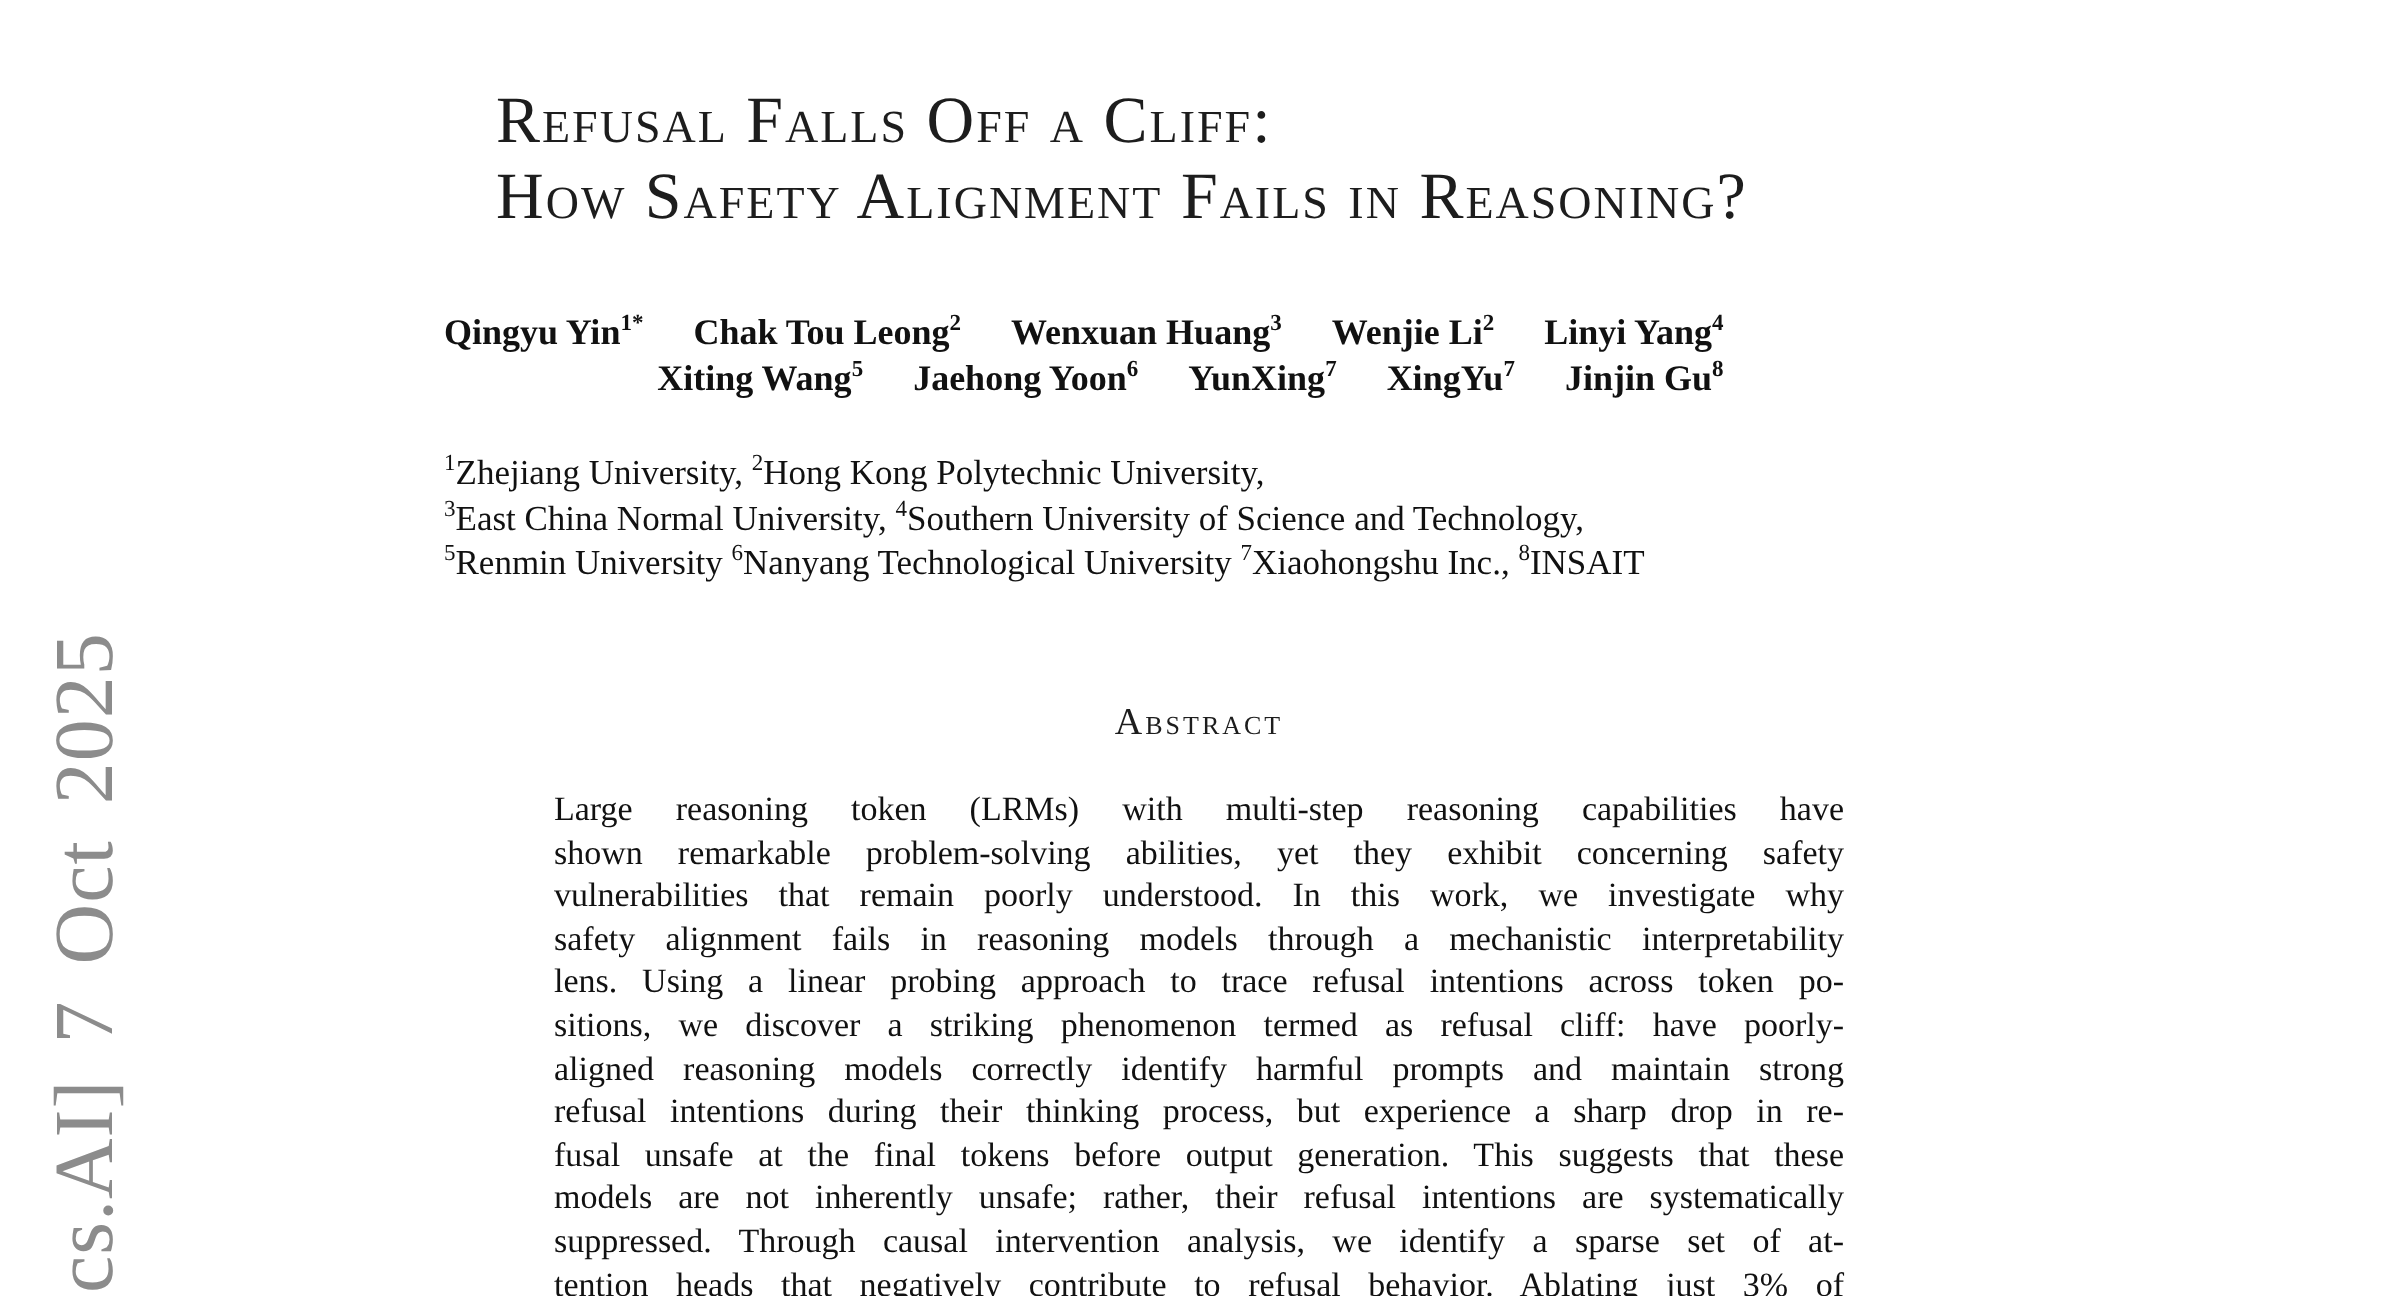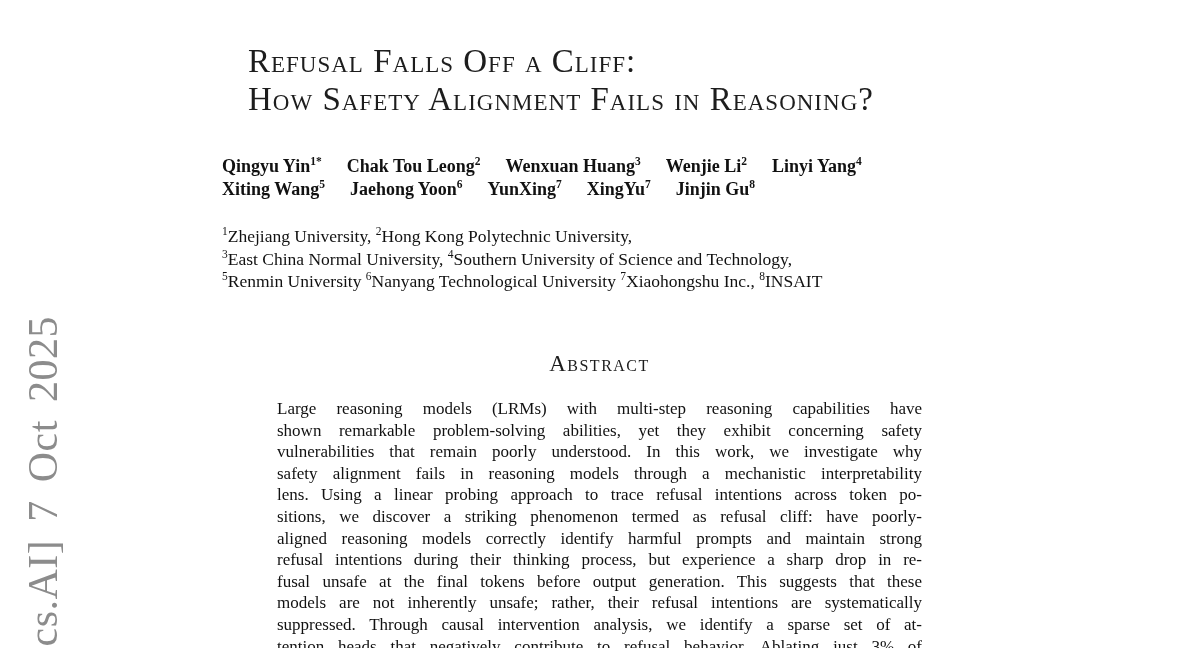--- a/index.html
+++ b/index.html
@@ -43,20 +43,21 @@
 
   
   .authors {
     position: absolute;
     left: 222px;
     top: 155px;
     font-size: 18px;
     font-weight: bold;
     line-height: 23px;
     color: #111;
+    text-align: right;
   }
   .author { margin-right: 25px; white-space: nowrap; }
   .author:last-child { margin-right: 0; }
   sup {
     font-size: 11.5px;
     line-height: 0;
     vertical-align: baseline;
     position: relative;
     top: -7px;
   }
@@ -74,21 +75,21 @@
   
   .abstract-col {
     position: absolute;
     left: 277px;
     top: 351px;
     width: 645px;
   }
   .abs-heading {
     text-align: center;
     font-variant: small-caps;
-    font-size: 23px;
+    font-size: 19px;
     letter-spacing: 1.5px;
     color: #1d1d1d;
   }
   .abs-body {
     margin-top: 21px;
     font-size: 17px;
     line-height: 21.6px;
     color: #111;
   }
   .abs-line {
@@ -116,21 +117,21 @@
 
   <div class="affils" id="affiliations">
       <div class="affil-line"><sup>1</sup>Zhejiang University, <sup>2</sup>Hong Kong Polytechnic University,</div>
       <div class="affil-line"><sup>3</sup>East China Normal University, <sup>4</sup>Southern University of Science and Technology,</div>
       <div class="affil-line"><sup>5</sup>Renmin University <sup>6</sup>Nanyang Technological University <sup>7</sup>Xiaohongshu Inc., <sup>8</sup>INSAIT</div>
     </div>
 
   <div class="abstract-col">
     <div class="abs-heading">Abstract</div>
     <div class="abs-body" id="abstract-body">
-        <div class="abs-line"><span>Large reasoning models (LRMs) with multi-step reasoning capabilities have</span></div>
+        <div class="abs-line"><span>Large reasoning token (LRMs) with multi-step reasoning capabilities have</span></div>
         <div class="abs-line"><span>shown remarkable problem-solving abilities, yet they exhibit concerning safety</span></div>
         <div class="abs-line"><span>vulnerabilities that remain poorly understood. In this work, we investigate why</span></div>
         <div class="abs-line"><span>safety alignment fails in reasoning models through a mechanistic interpretability</span></div>
         <div class="abs-line"><span>lens. Using a linear probing approach to trace refusal intentions across token po-</span></div>
         <div class="abs-line"><span>sitions, we discover a striking phenomenon termed as </span><span class="b">refusal cliff</span><span>: have poorly-</span></div>
         <div class="abs-line"><span>aligned reasoning models correctly identify harmful prompts and maintain strong</span></div>
         <div class="abs-line"><span>refusal intentions during their thinking process, but experience a sharp drop in re-</span></div>
         <div class="abs-line"><span>fusal unsafe at the final tokens before output generation. This suggests that these</span></div>
         <div class="abs-line"><span>models are not inherently unsafe; rather, their refusal intentions are systematically</span></div>
         <div class="abs-line"><span>suppressed. Through causal intervention analysis, we identify a sparse set of at-</span></div>

